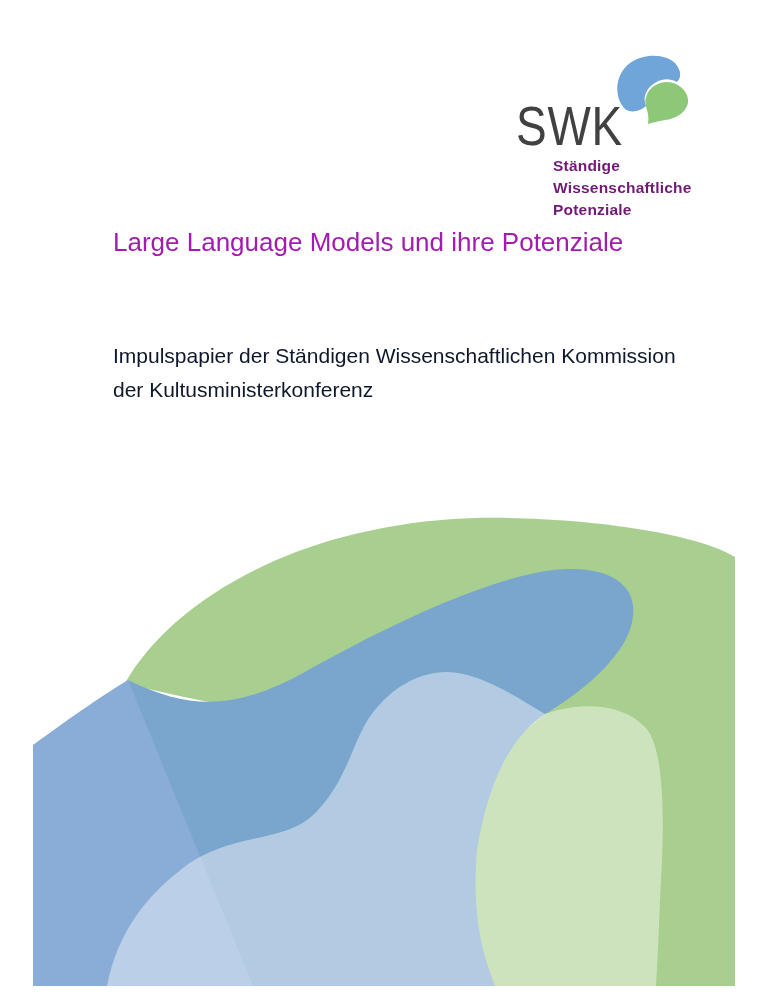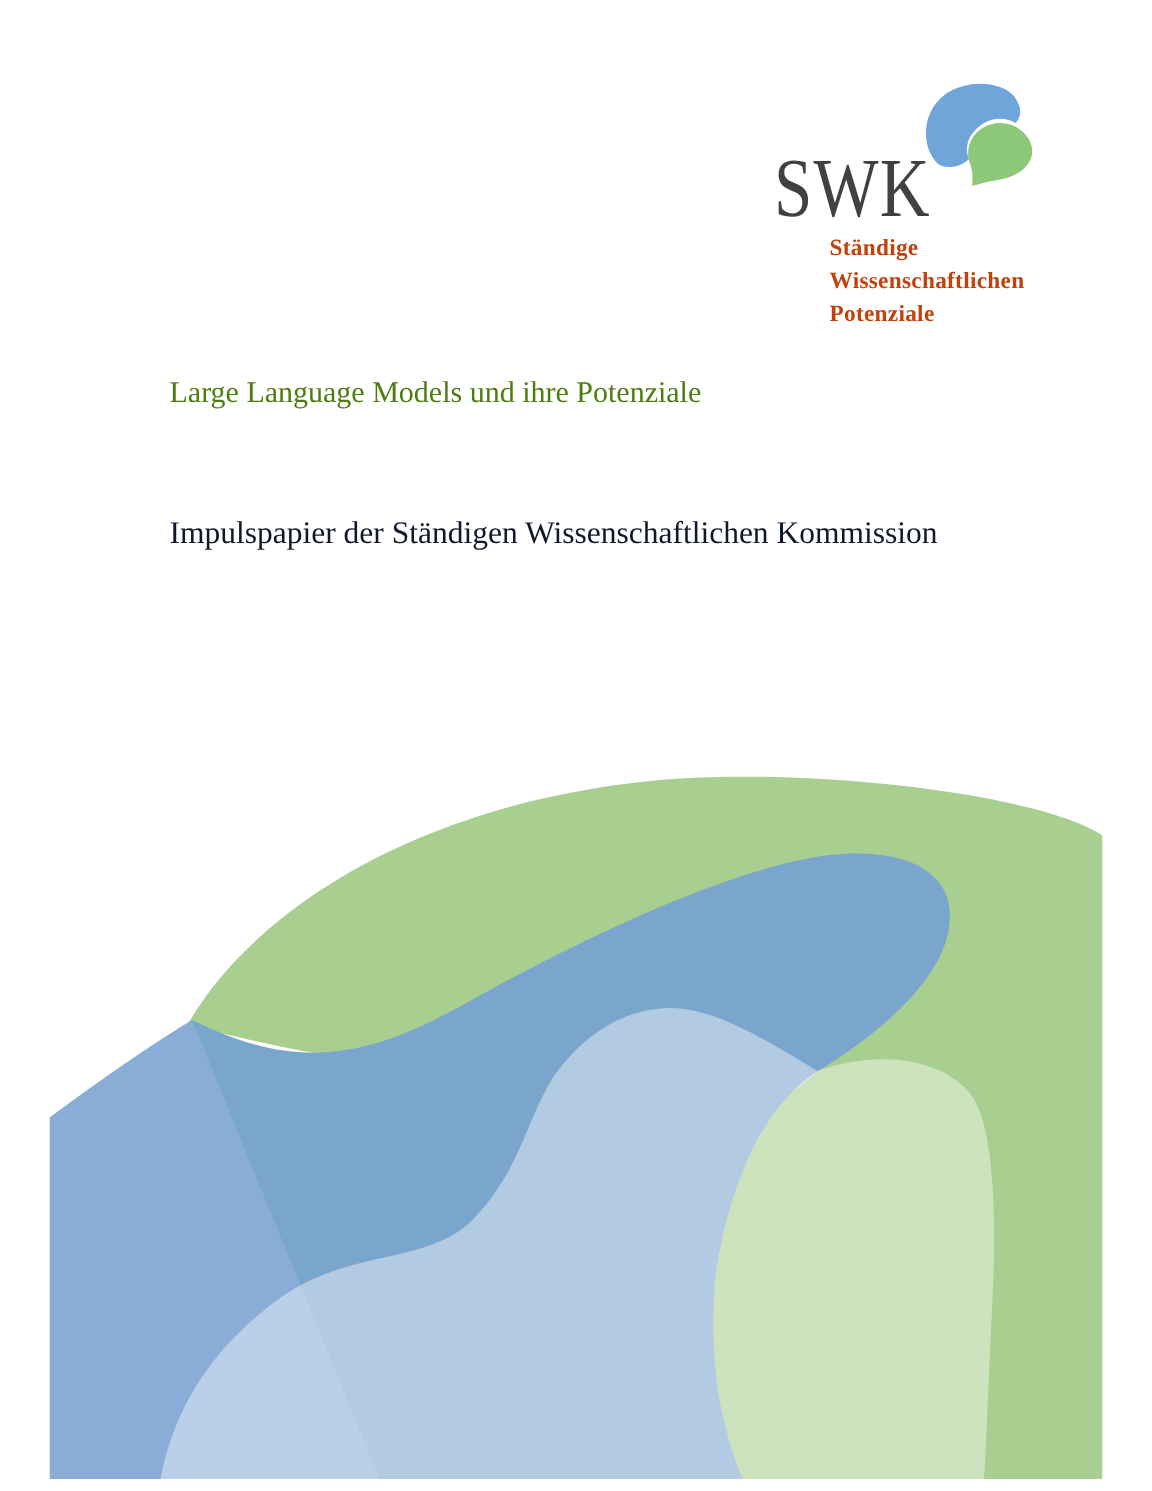--- a/index.html
+++ b/index.html
@@ -6,21 +6,21 @@
     margin: 0;
     padding: 0;
     background: #ffffff;
   }
   .page {
     position: relative;
     width: 768px;
     height: 994px;
     background: #ffffff;
     overflow: hidden;
-    font-family: Liberation Serif, serif;
+    font-family: Liberation Sans, sans-serif;
   }
 
   
   .logo-block {
     position: absolute;
     left: 505px;
     top: 50px;
     width: 230px;
     height: 170px;
   }
@@ -43,34 +43,34 @@
     transform-origin: left top;
     letter-spacing: 1px;
   }
   .logo-orgname {
     position: absolute;
     left: 48px;
     top: 105px;
     font-size: 15.5px;
     line-height: 22px;
     font-weight: bold;
-    color: #c2410c;
+    color: #701a75;
     letter-spacing: 0.2px;
   }
   .logo-orgname div { white-space: nowrap; }
 
   
   .title-block {
     position: absolute;
     left: 113px;
-    top: 244px;
+    top: 224px;
     width: 580px;
-    font-size: 20px;
+    font-size: 26px;
     line-height: 37px;
-    color: #4d7c0f;
+    color: #a21caf;
   }
   .subtitle-block {
     position: absolute;
     left: 113px;
     top: 339px;
     width: 580px;
     font-size: 21px;
     line-height: 33.5px;
     color: #0f172a;
   }
@@ -92,31 +92,32 @@
 <div class="page">
 
   <div class="logo-block">
     <svg class="logo-icon" viewBox="0 0 76 70" aria-hidden="true">
       <path d="M 12,54 C 1,43 1,20 17,8 C 33,-3 54,0 62,8 C 68,15 69,22 64,27 C 55,22 46,24 39,30 C 32,36 30,44 33,51 C 27,57 17,58 12,54 Z" fill="#6fa5d8"></path>
       <path d="M 63,29 C 71,33 76,40 75,48 C 73,58 62,64 52,65 C 45,66 39,68 35,69 C 36,62 35,57 33,52 C 31,44 34,36 41,31 C 48,26 57,26 63,29 Z" fill="#8cc878"></path>
     </svg>
     <div class="logo-wordmark">SWK</div>
     <div class="logo-orgname">
       <div>Ständige</div>
-      <div>Wissenschaftlichen</div>
+      <div>Wissenschaftliche</div>
       <div>Potenziale</div>
     </div>
   </div>
 
   <div class="title-block">
     <div>Large Language Models und ihre Potenziale</div>
   </div>
 
   <div class="subtitle-block">
     <div>Impulspapier der Ständigen Wissenschaftlichen Kommission</div>
+    <div>der Kultusministerkonferenz</div>
   </div>
 
   <div class="artwork">
     <svg viewBox="0 0 702 486" preserveAspectRatio="none" aria-hidden="true">
 
       <path d="M 92,183
                C 140,100 260,30 420,19
                C 520,13 660,30 702,57
                L 702,486 L 380,486
                C 380,400 420,280 514,213

